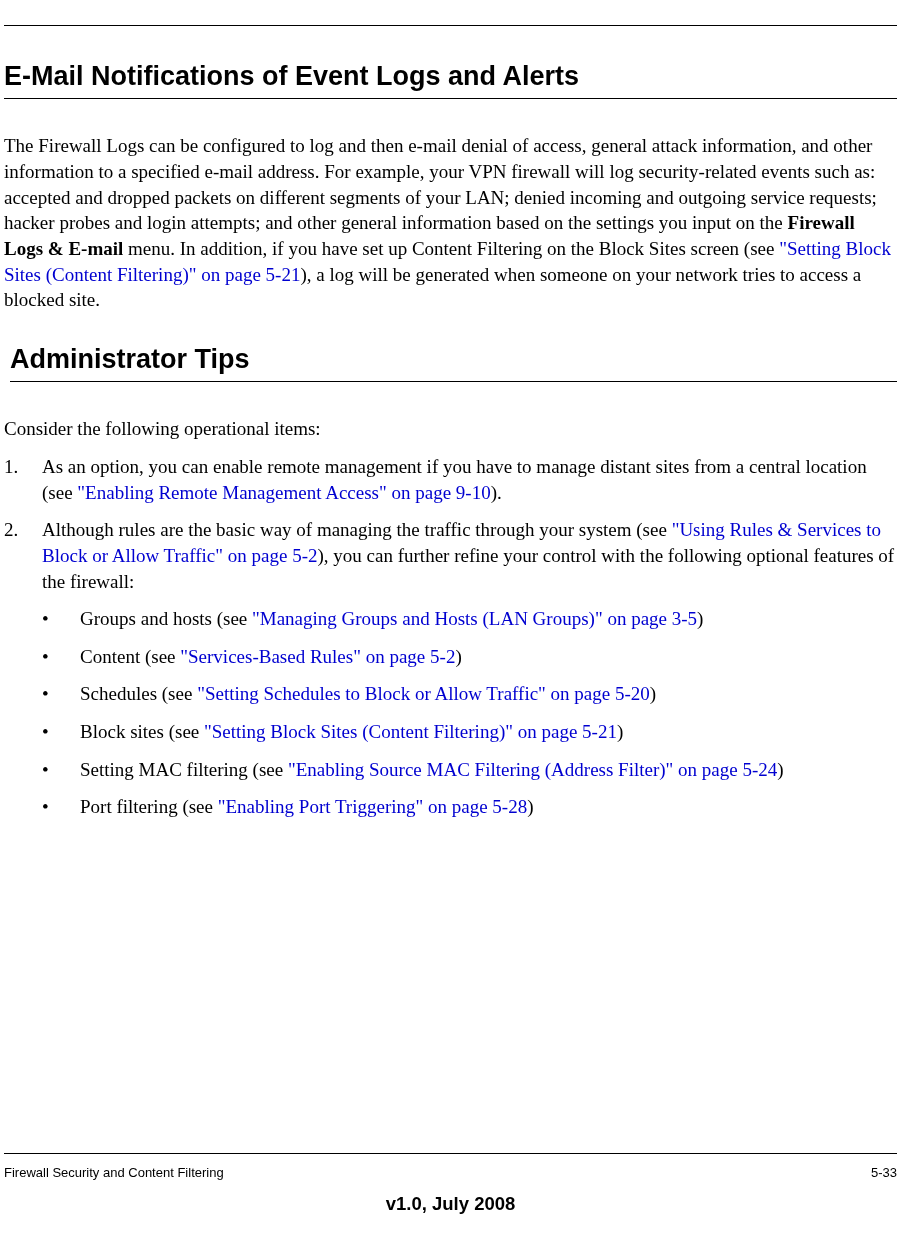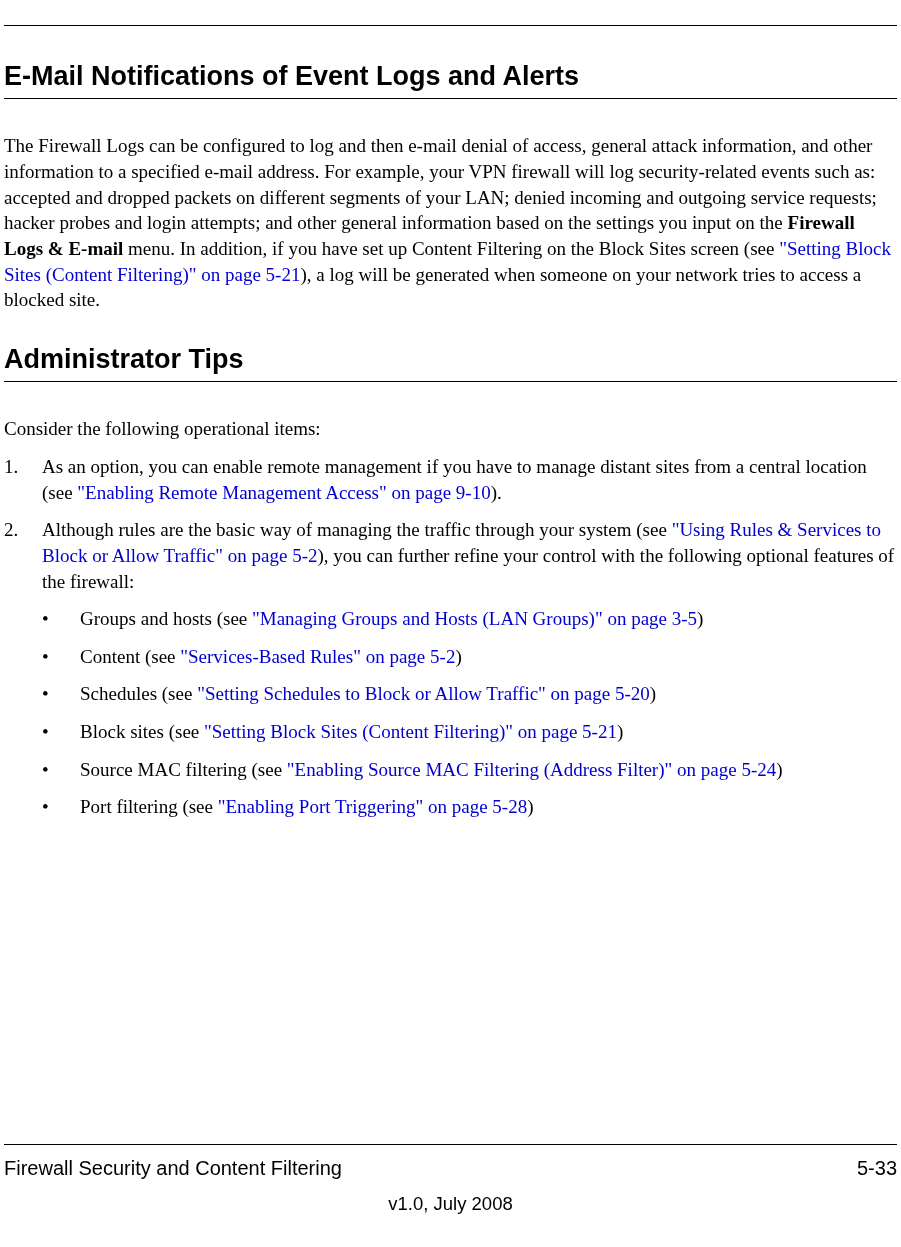--- a/index.html
+++ b/index.html
@@ -86,45 +86,46 @@
       left: 4px;
       right: 4px;
     }
     .footer-rule {
       border: none;
       border-top: 1.5px solid #000;
       margin-bottom: 10px;
     }
     .footer-line {
       font-family: Arial, Helvetica, sans-serif;
-      font-size: 20px;
+      font-size: 13px;
       display: flex;
       justify-content: space-between;
     }
     .footer-center {
       font-family: Arial, Helvetica, sans-serif;
       font-size: 18.5px;
       text-align: center;
       margin-top: 10px;
+      font-weight: bold;
     }
   </style>
 </head>
 <body>
 
 <div class="page">
   <hr class="header-rule">
 
   <h2 class="section-heading">E-Mail Notifications of Event Logs and Alerts</h2>
 
   <p class="body-p">
     <span>The Firewall Logs can be configured to log and then e-mail denial of access, general attack information, and other information to a specified e-mail address. For example, your VPN firewall will log security-related events such as: accepted and dropped packets on different segments of your LAN; denied incoming and outgoing service requests; hacker probes and login attempts; and other general information based on the settings you input on the </span><span class="bold">Firewall Logs &amp; E-mail</span><span> menu. In addition, if you have set up Content Filtering on the Block Sites screen (see </span><span class="link">"Setting Block Sites (Content Filtering)" on page 5-21</span><span>), a log will be generated when someone on your network tries to access a blocked site.</span>
   </p>
 
 
-  <h2 class="section-heading" style="margin-top:28px;">Administrator Tips</h2>
+  <h2 class="section-heading" style="margin-top:28px;margin-left:6px;">Administrator Tips</h2>
 
   <p class="body-p">Consider the following operational items:</p>
 
   <ol class="num-list">
     <li>
       <span class="num">1.</span>
       <span>As an option, you can enable remote management if you have to manage distant sites from a central location (see </span><span class="link">"Enabling Remote Management Access" on page 9-10</span><span>).</span>
     </li>
     <li>
       <span class="num">2.</span>
@@ -142,21 +143,21 @@
         <li>
           <span class="bullet">•</span>
           <span>Schedules (see </span><span class="link">"Setting Schedules to Block or Allow Traffic" on page 5-20</span><span>)</span>
         </li>
         <li>
           <span class="bullet">•</span>
           <span>Block sites (see </span><span class="link">"Setting Block Sites (Content Filtering)" on page 5-21</span><span>)</span>
         </li>
         <li>
           <span class="bullet">•</span>
-          <span>Source MAC filtering (see </span><span class="link">"Enabling Source MAC Filtering (Address Filter)" on page 5-24</span><span>)</span>
+          <span>Setting MAC filtering (see </span><span class="link">"Enabling Source MAC Filtering (Address Filter)" on page 5-24</span><span>)</span>
         </li>
         <li>
           <span class="bullet">•</span>
           <span>Port filtering (see </span><span class="link">"Enabling Port Triggering" on page 5-28</span><span>)</span>
         </li>
       </ul>
     </li>
   </ol>
 </div>
 

